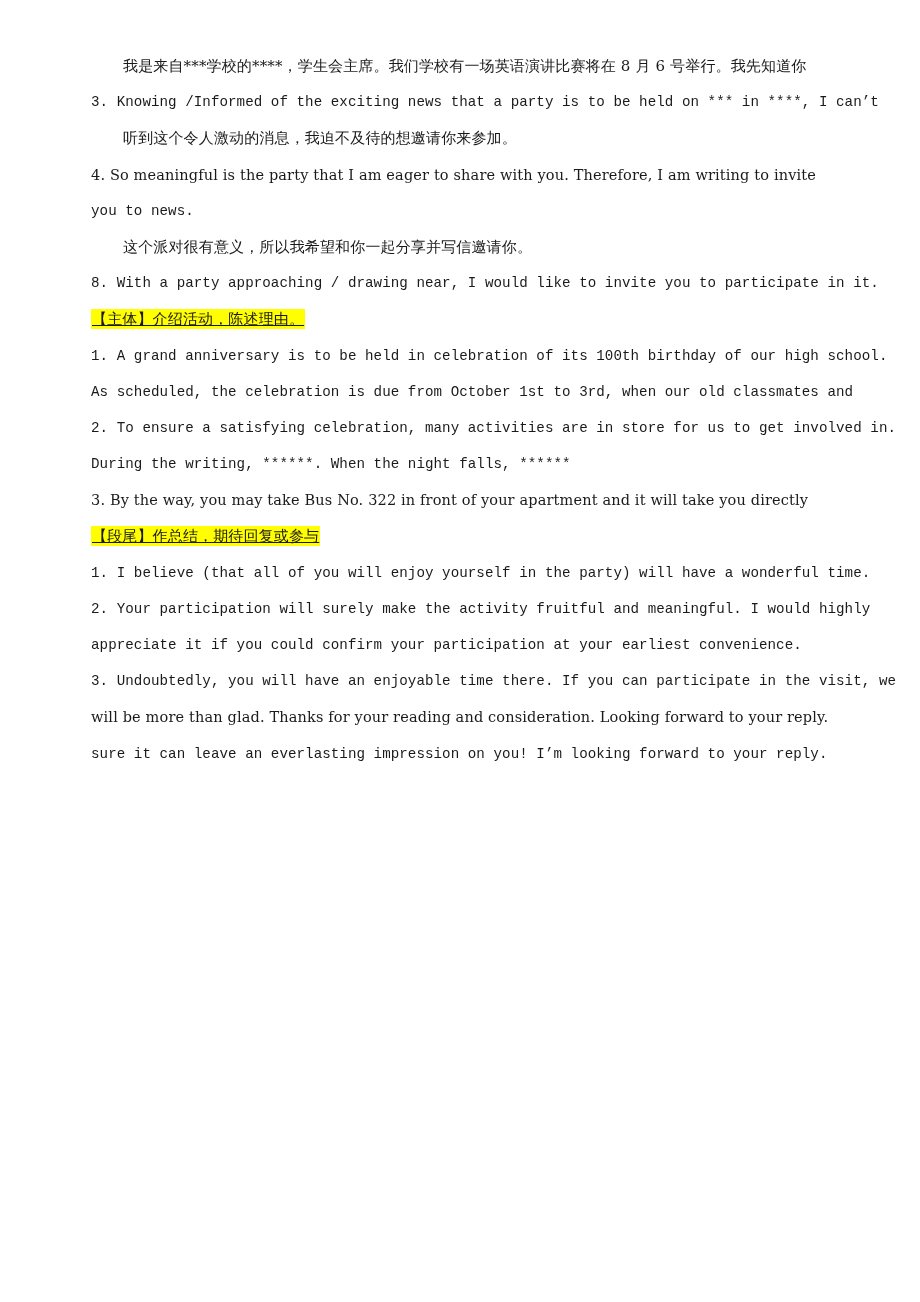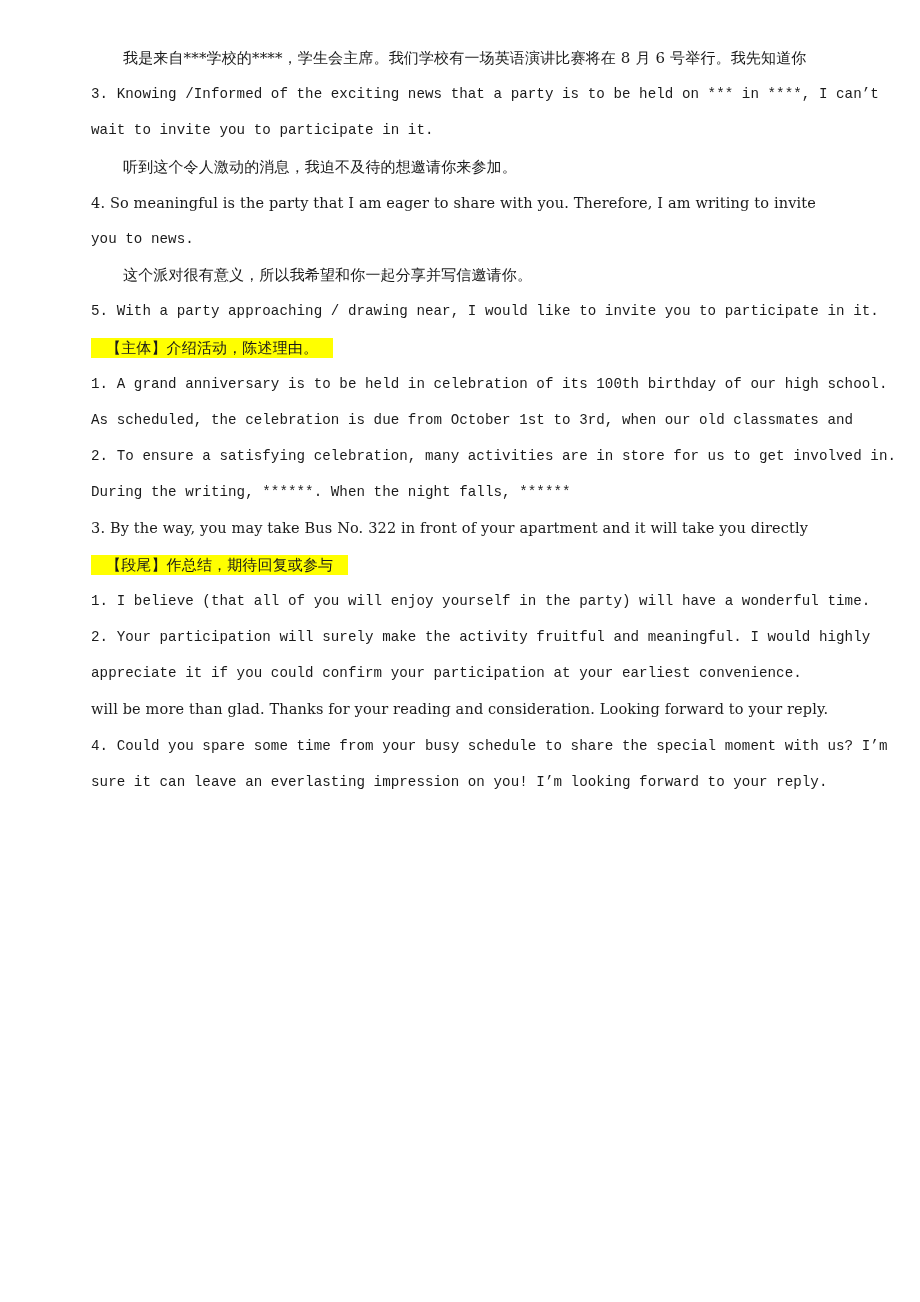--- a/index.html
+++ b/index.html
@@ -1,57 +1,56 @@
 <!DOCTYPE html>
 <html><head>
 <meta charset="utf-8">
 <style>
   html, body { margin: 0; padding: 0; background: #ffffff; }
   body { width: 920px; height: 1302px; position: relative; overflow: hidden; }
   .page {
-    position: absolute; left: 91px; top: 46px; width: 756px;
+    position: absolute; left: 91px; top: 54px; width: 756px;
     font-family: "DejaVu Serif", "Liberation Serif", serif;
     font-size: 14.5px; color: #1a1a1a;
   }
   .line {
     height: 36.2px; line-height: 24px; white-space: nowrap;
     letter-spacing: 0.15px;
   }
   .mono { font-family: "Liberation Mono", "DejaVu Sans Mono", monospace; font-size: 14.2px; letter-spacing: 0.05px; }
   .cn { font-family: "DejaVu Serif", serif; font-size: 15px; }
   .indent { padding-left: 32px; }
-  .hl { background: #ffff00; display: inline-block; line-height: 20px; padding: 0 15px; }
+  .hl { background: #ffff00; display: inline-block; line-height: 20px; padding: 0 1px; text-decoration: underline; }
 </style>
 </head>
 <body>
 
 <div class="page">
   <div class="line cn indent">我是来自***学校的****，学生会主席。我们学校有一场英语演讲比赛将在 8 月 6 号举行。我先知道你</div>
 
   <div class="line mono">3. Knowing /Informed of the exciting news that a party is to be held on *** in ****, I can’t</div>
-  <div class="line mono">wait to invite you to participate in it.</div>
   <div class="line cn indent">听到这个令人激动的消息，我迫不及待的想邀请你来参加。</div>
 
   <div class="line">4. So meaningful is the party that I am eager to share with you. Therefore, I am writing to invite</div>
   <div class="line mono">you to news.</div>
   <div class="line cn indent">这个派对很有意义，所以我希望和你一起分享并写信邀请你。</div>
 
-  <div class="line mono">5. With a party approaching / drawing near, I would like to invite you to participate in it.</div>
+  <div class="line mono">8. With a party approaching / drawing near, I would like to invite you to participate in it.</div>
 
   <div class="line cn">
     <span class="hl">【主体】介绍活动，陈述理由。</span>
   </div>
   <div class="line mono">1. A grand anniversary is to be held in celebration of its 100th birthday of our high school.</div>
   <div class="line mono">As scheduled, the celebration is due from October 1st to 3rd, when our old classmates and</div>
   <div class="line mono">2. To ensure a satisfying celebration, many activities are in store for us to get involved in.</div>
   <div class="line mono">During the writing, ******. When the night falls, ******</div>
   <div class="line">3. By the way, you may take Bus No. 322 in front of your apartment and it will take you directly</div>
 
   <div class="line cn">
     <span class="hl">【段尾】作总结，期待回复或参与</span>
   </div>
   <div class="line mono">1. I believe (that all of you will enjoy yourself in the party) will have a wonderful time.</div>
   <div class="line mono">2. Your participation will surely make the activity fruitful and meaningful. I would highly</div>
   <div class="line mono">appreciate it if you could confirm your participation at your earliest convenience.</div>
+  <div class="line mono">3. Undoubtedly, you will have an enjoyable time there. If you can participate in the visit, we</div>
   <div class="line">will be more than glad. Thanks for your reading and consideration. Looking forward to your reply.</div>
-  <div class="line mono">4. Could you spare some time from your busy schedule to share the special moment with us? I’m</div>
   <div class="line mono">sure it can leave an everlasting impression on you! I’m looking forward to your reply.</div>
 </div>
 
 </body></html>

